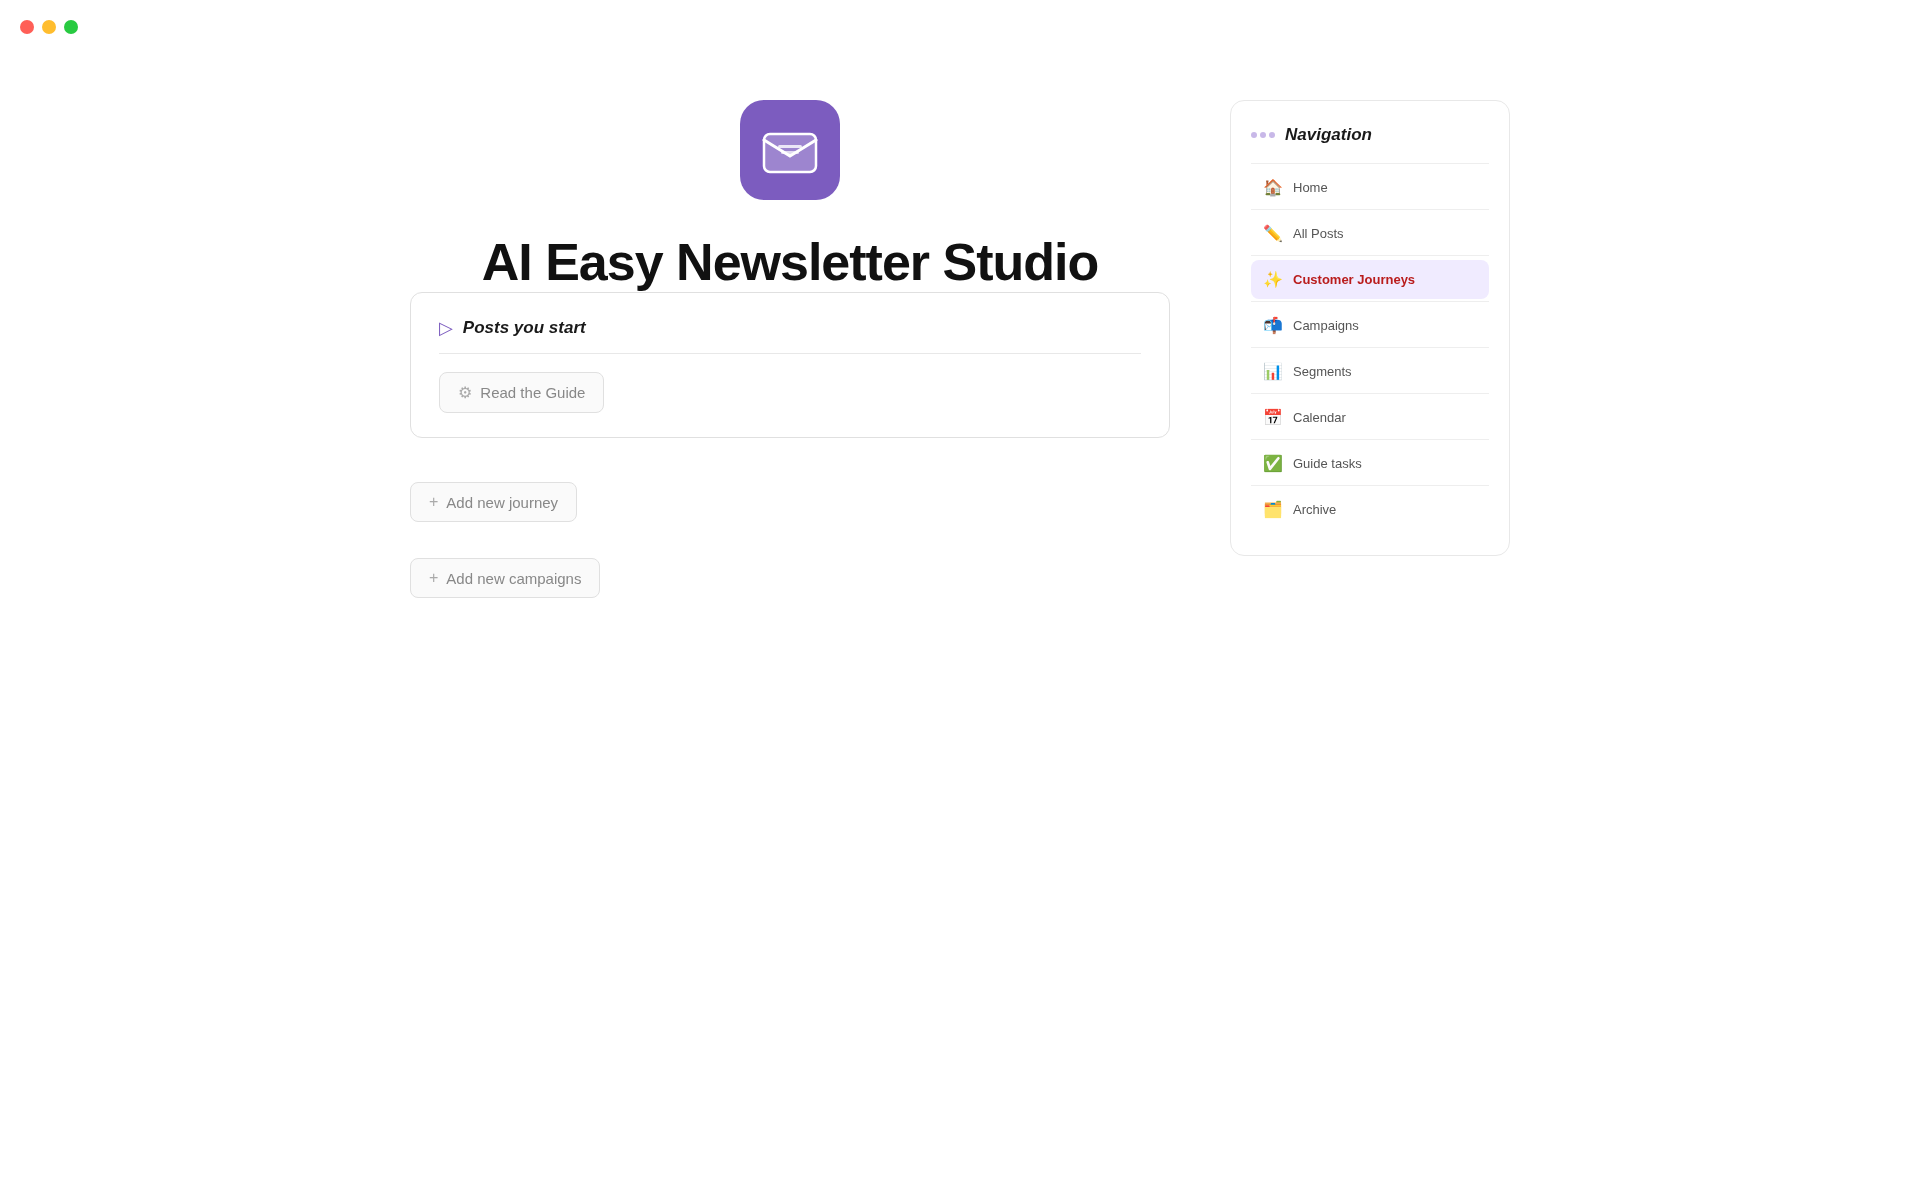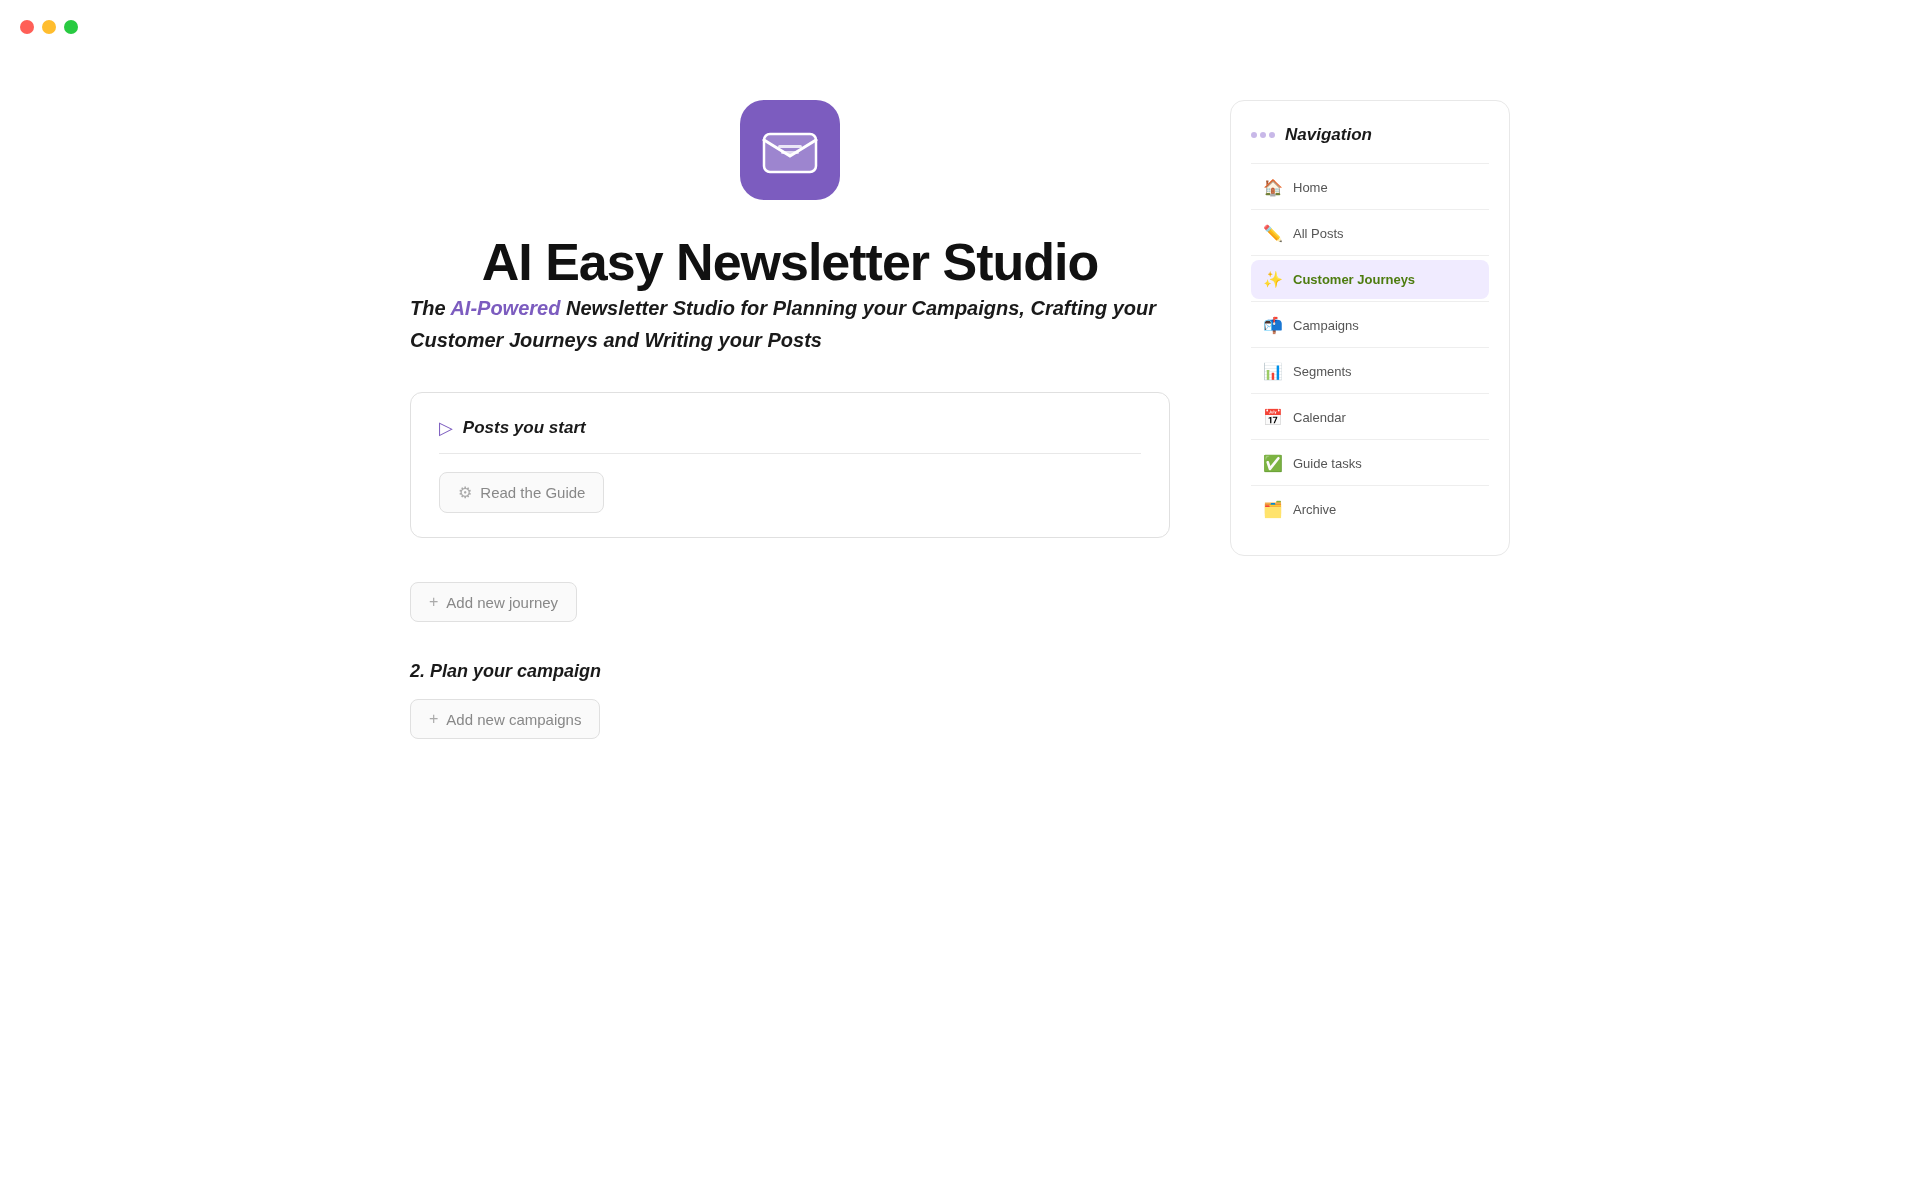--- a/index.html
+++ b/index.html
@@ -245,21 +245,21 @@
       width: 20px;
       text-align: center;
     }
 
     .nav-item .nav-label {
       font-size: 13px;
       color: #555;
     }
 
     .nav-item.active .nav-label {
-      color: #4d7c0f;
+      color: #b91c1c;
       font-weight: 600;
     }
 
     .nav-item.active .nav-icon {
       color: #7c5cbf;
     }
   </style>
 </head>
 <body>
 
@@ -282,46 +282,40 @@
 
         <rect x="4" y="14" width="52" height="38" rx="6" stroke="white" stroke-width="2.5" fill="none"></rect>
 
         <rect x="18" y="25" width="24" height="3" rx="1.5" fill="white" fill-opacity="0.8"></rect>
         <rect x="21" y="31" width="18" height="3" rx="1.5" fill="white" fill-opacity="0.7"></rect>
       </svg>
     </div>
 
     <h1 class="app-title">AI Easy Newsletter Studio</h1>
 
-    <p class="tagline">
-      <span>The </span><span class="highlight">AI-Powered</span><span> Newsletter Studio for Planning your Campaigns, Crafting your Customer Journeys and Writing your Posts</span>
-    </p>
 
     <div class="before-start-card">
       <div class="before-start-header">
         <span class="flag-icon">▷</span>
         <span class="before-start-label">Posts you start</span>
       </div>
       <button class="read-guide-btn">
         <span class="gear-icon">⚙</span>
         <span>Read the Guide</span>
       </button>
     </div>
 
     <div class="section">
       <button class="add-button">
         <span class="plus-icon">+</span>
         <span>Add new journey</span>
       </button>
     </div>
 
     <div class="section">
-      <p class="section-title">
-        <span>2. Plan your campaign</span>
-      </p>
       <button class="add-button">
         <span class="plus-icon">+</span>
         <span>Add new campaigns</span>
       </button>
     </div>
 
   </div>
 
   <div class="nav-sidebar">
 

